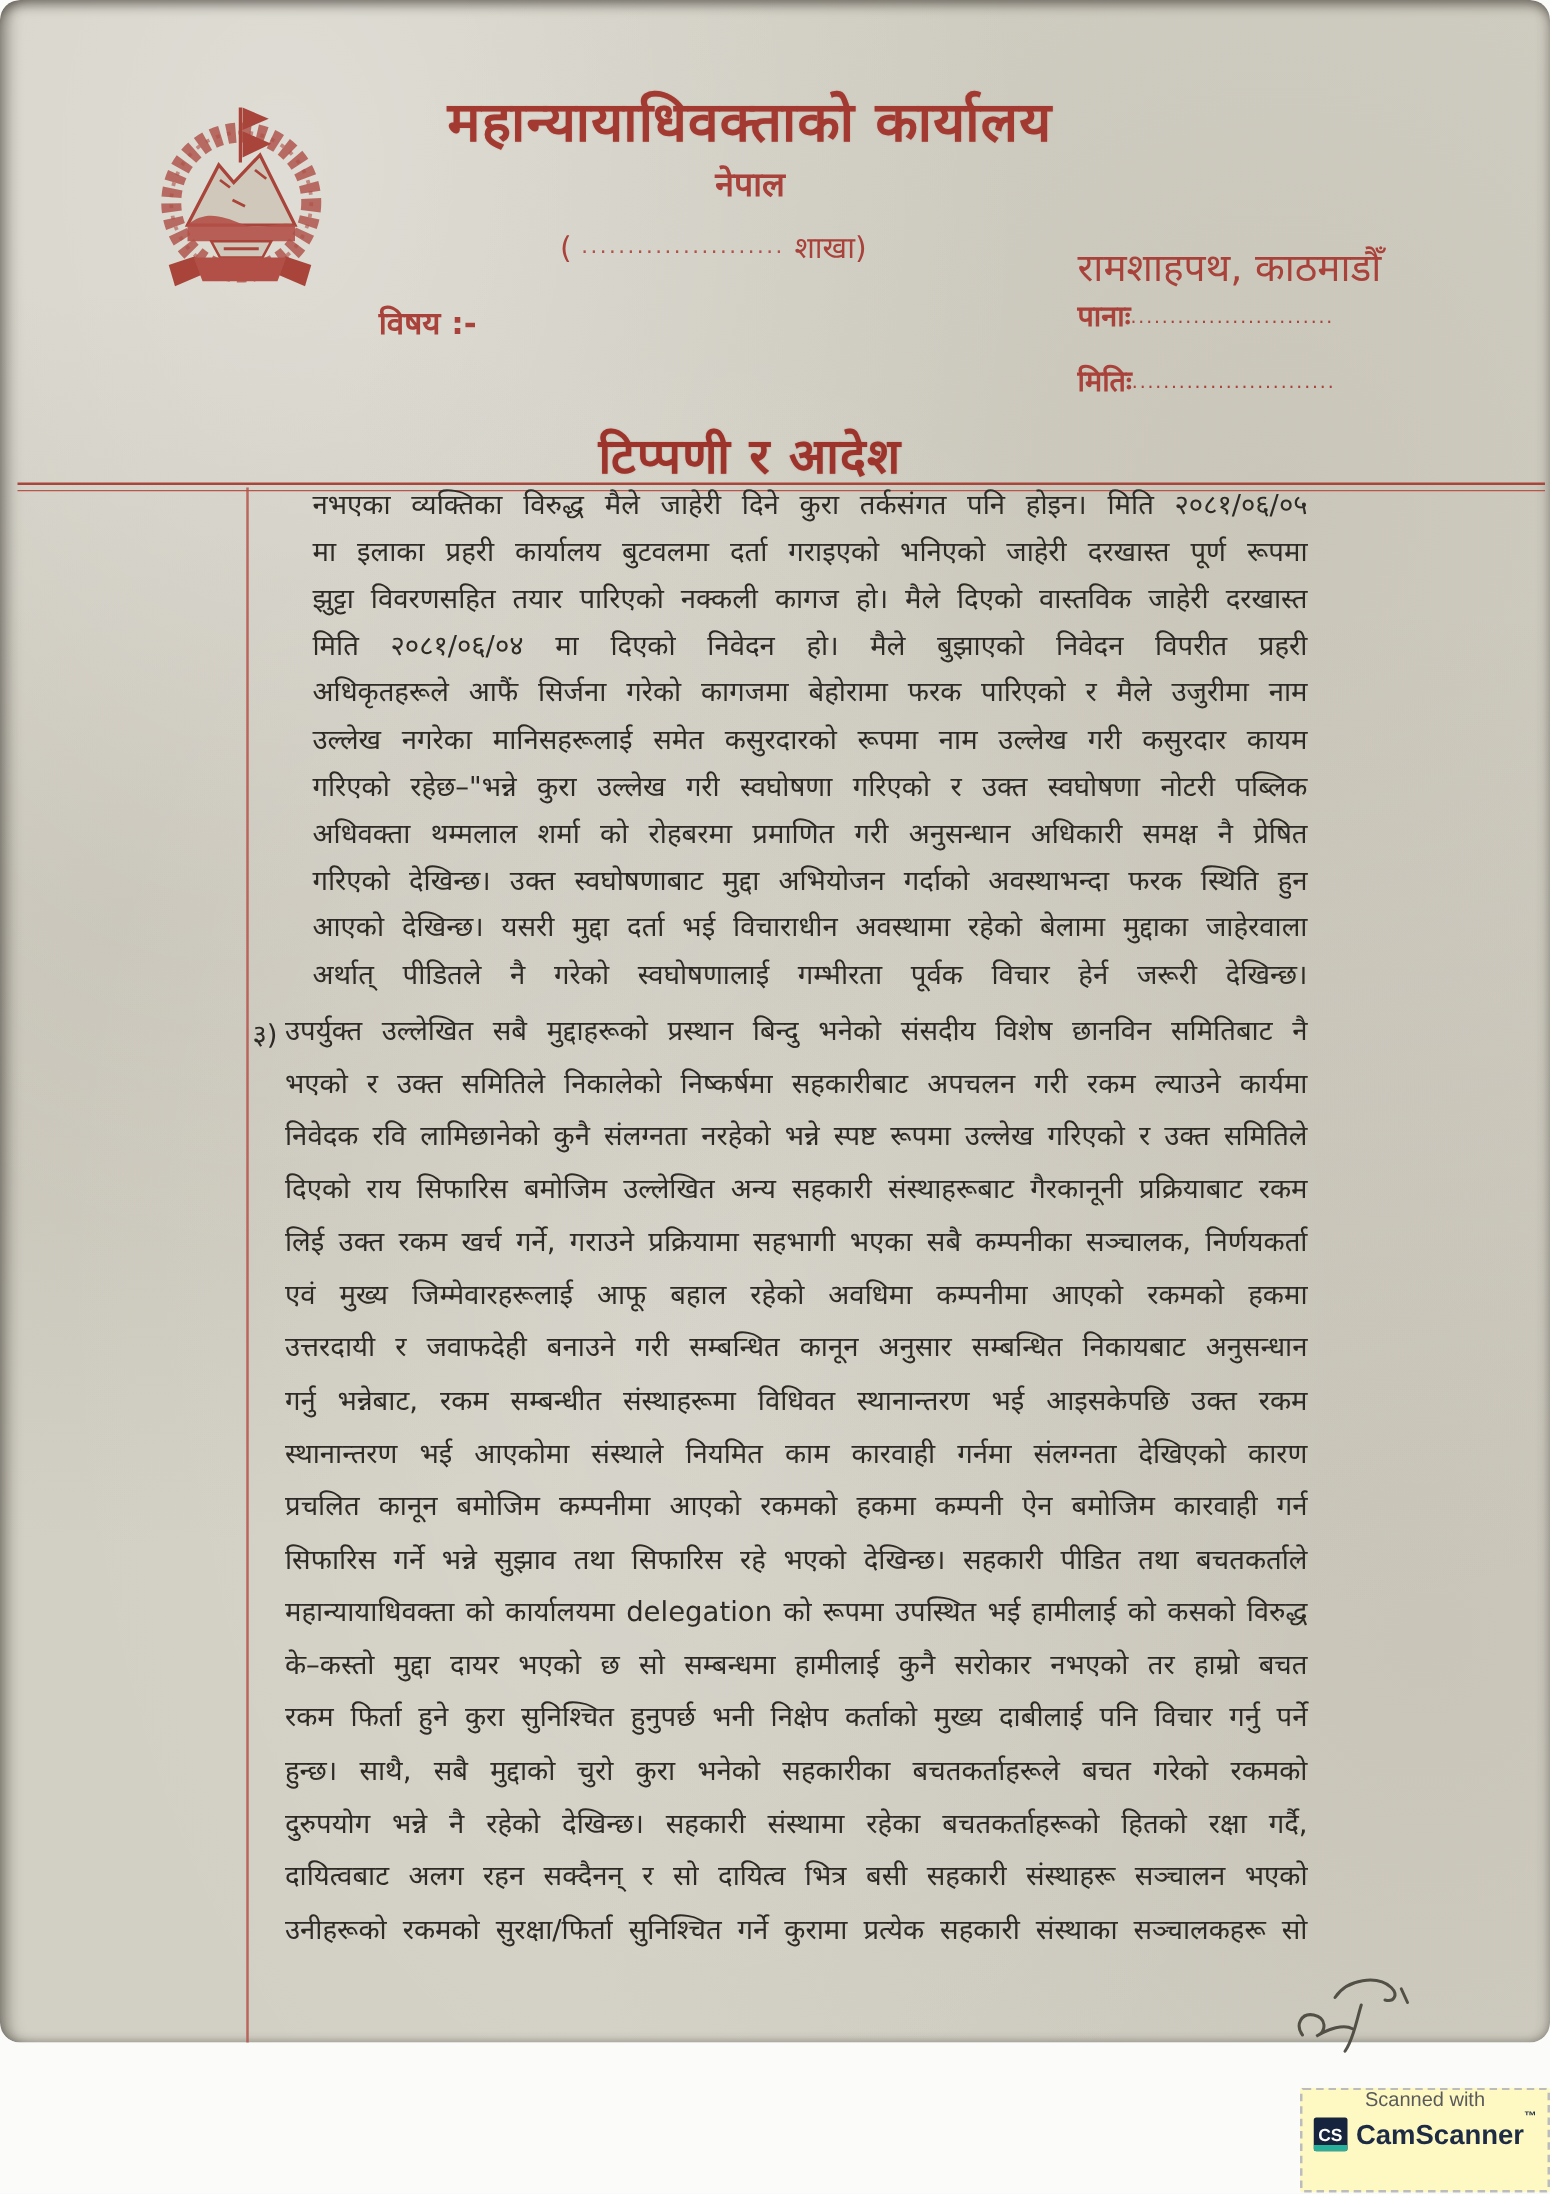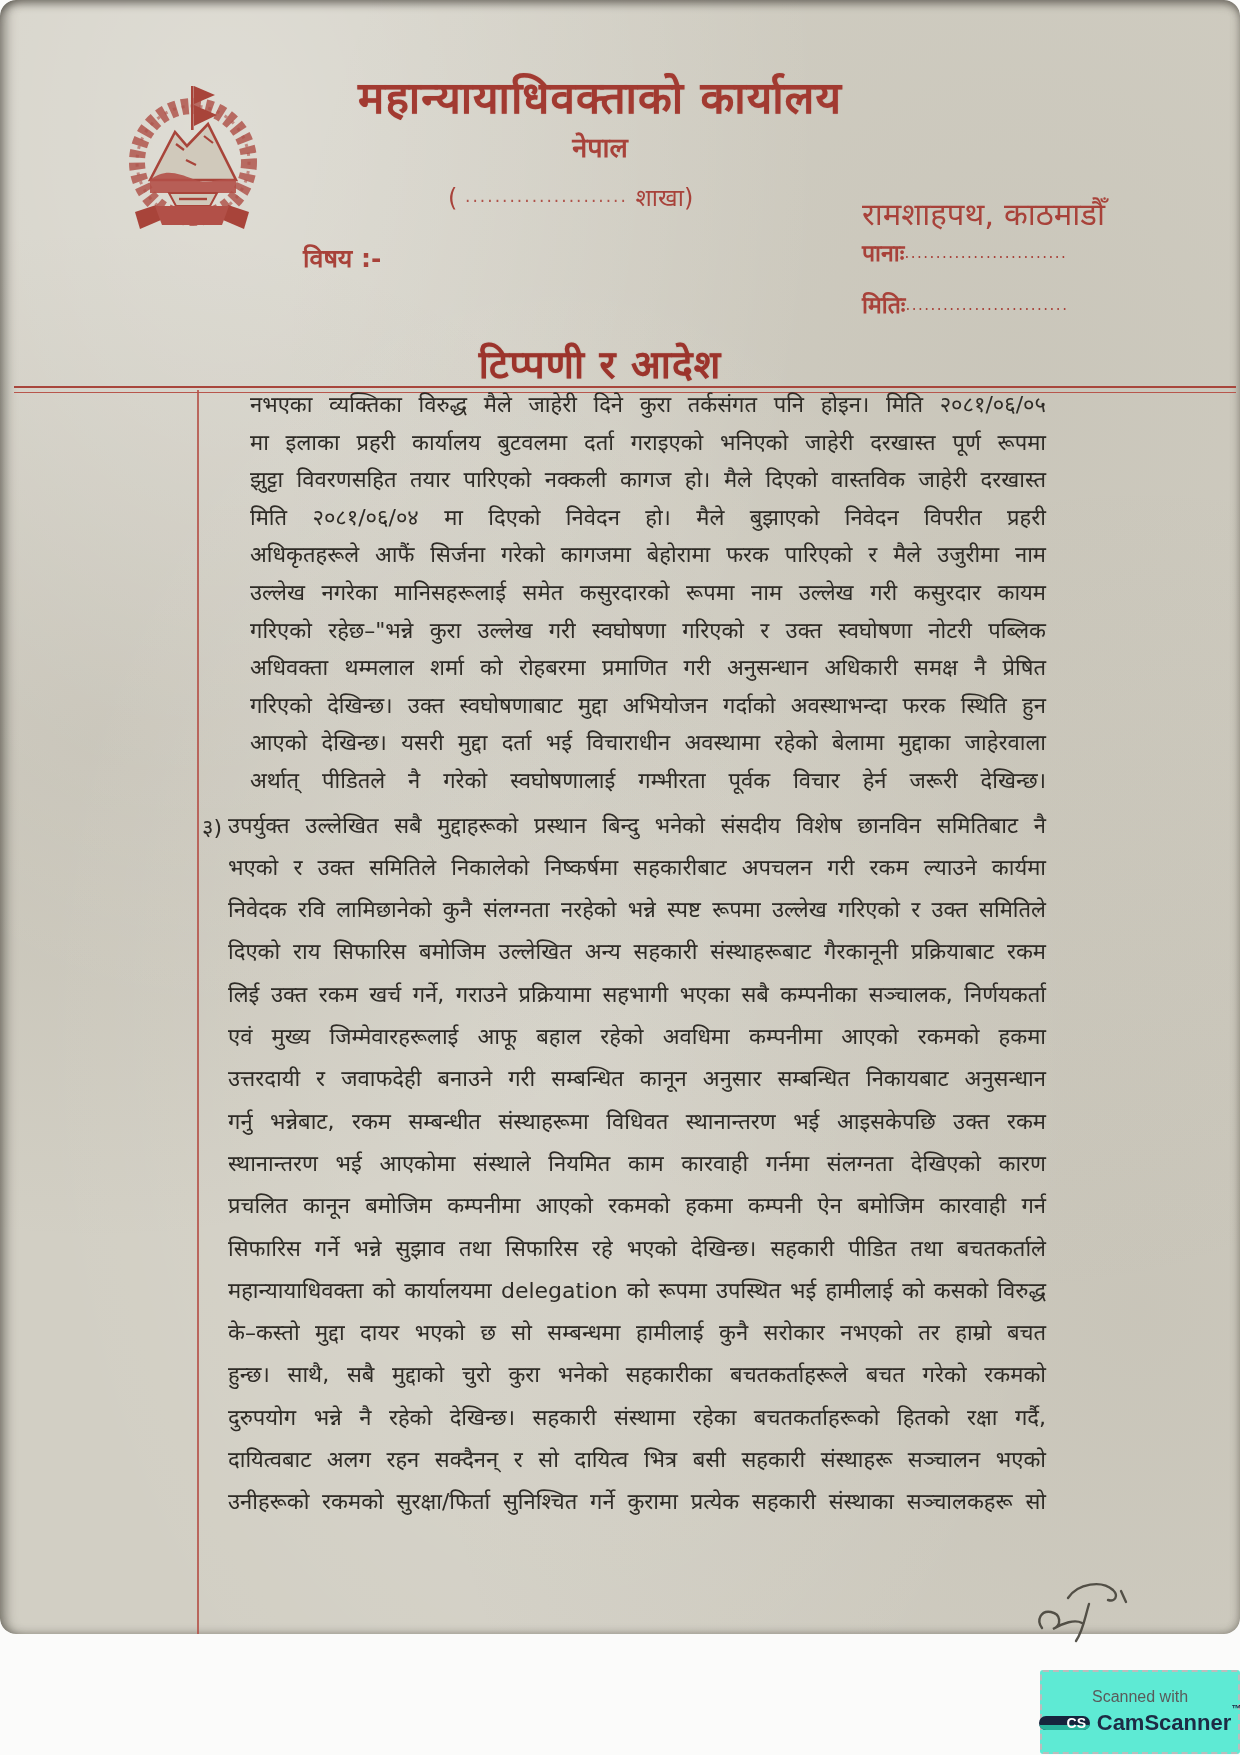--- a/index.html
+++ b/index.html
@@ -55,26 +55,26 @@
   .para1 .tline{line-height:37.6px;}
   .para2{position:relative;margin-top:5px;}
   .para2 .tline{line-height:42.3px;}
   .tline{text-align:justify;text-align-last:justify;white-space:normal;}
   .pnum{position:absolute;left:-26px;top:6px;font-size:22px;color:#2e2b26;}
 
   .signature{left:1028px;top:1578px;position:absolute;opacity:.9;}
 
   
   .cs-badge{position:absolute;left:1040px;top:1670px;width:196px;height:80px;
-    background:#5eead4;border:2px dashed #bcbcbc;border-radius:3px;
-    display:flex;flex-direction:column;align-items:center;justify-content:center;gap:4px;}
+    background:#fef9c3;border:2px dashed #bcbcbc;border-radius:3px;
+    display:flex;flex-direction:column;align-items:center;gap:4px;}
   .cs-top{font-size:16px;color:#5a5a5a;font-family:"Liberation Sans",sans-serif;}
   .cs-bottom{display:flex;align-items:center;gap:7px;}
-  .cs-ico{width:27px;height:14px;background:#16243d;border-radius:12px;position:relative;
-    display:flex;align-items:center;justify-content:center;overflow:hidden;padding-left:24px;}
+  .cs-ico{width:27px;height:27px;background:#16243d;border-radius:2px;position:relative;
+    display:flex;align-items:center;justify-content:center;overflow:hidden;}
   .cs-ico i{position:absolute;left:0;right:0;bottom:0;height:5px;background:#27b19b;}
   .cs-ico b{color:#fff;font-size:14px;font-family:"Liberation Sans",sans-serif;z-index:1;}
   .cs-name{font-size:22px;font-weight:bold;color:#1d2b45;font-family:"Liberation Sans",sans-serif;}
   .cs-tm{font-size:10px;color:#1d2b45;vertical-align:top;position:relative;top:-7px;}
 </style>
 </head>
 <body>
 
 <div class="paper">
 
@@ -145,20 +145,21 @@
       <div class="tline">दिएको राय सिफारिस बमोजिम उल्लेखित अन्य सहकारी संस्थाहरूबाट गैरकानूनी प्रक्रियाबाट रकम</div>
       <div class="tline">लिई उक्त रकम खर्च गर्ने, गराउने प्रक्रियामा सहभागी भएका सबै कम्पनीका सञ्चालक, निर्णयकर्ता</div>
       <div class="tline">एवं मुख्य जिम्मेवारहरूलाई आफू बहाल रहेको अवधिमा कम्पनीमा आएको रकमको हकमा</div>
       <div class="tline">उत्तरदायी र जवाफदेही बनाउने गरी सम्बन्धित कानून अनुसार सम्बन्धित निकायबाट अनुसन्धान</div>
       <div class="tline">गर्नु भन्नेबाट, रकम सम्बन्धीत संस्थाहरूमा विधिवत स्थानान्तरण भई आइसकेपछि उक्त रकम</div>
       <div class="tline">स्थानान्तरण भई आएकोमा संस्थाले नियमित काम कारवाही गर्नमा संलग्नता देखिएको कारण</div>
       <div class="tline">प्रचलित कानून बमोजिम कम्पनीमा आएको रकमको हकमा कम्पनी ऐन बमोजिम कारवाही गर्न</div>
       <div class="tline">सिफारिस गर्ने भन्ने सुझाव तथा सिफारिस रहे भएको देखिन्छ।  सहकारी पीडित तथा बचतकर्ताले</div>
       <div class="tline">महान्यायाधिवक्ता को कार्यालयमा delegation को रूपमा उपस्थित भई हामीलाई को कसको विरुद्ध</div>
       <div class="tline">के–कस्तो मुद्दा दायर भएको छ सो सम्बन्धमा हामीलाई कुनै सरोकार नभएको तर हाम्रो बचत</div>
+      <div class="tline">रकम फिर्ता हुने कुरा सुनिश्चित हुनुपर्छ भनी निक्षेप कर्ताको मुख्य दाबीलाई पनि विचार गर्नु पर्ने</div>
       <div class="tline">हुन्छ।  साथै, सबै मुद्दाको चुरो कुरा भनेको सहकारीका बचतकर्ताहरूले बचत गरेको रकमको</div>
       <div class="tline">दुरुपयोग भन्ने नै रहेको देखिन्छ।  सहकारी संस्थामा रहेका बचतकर्ताहरूको हितको रक्षा गर्दै,</div>
       <div class="tline">दायित्वबाट अलग रहन सक्दैनन् र सो दायित्व भित्र बसी सहकारी संस्थाहरू सञ्चालन भएको</div>
       <div class="tline">उनीहरूको रकमको सुरक्षा/फिर्ता सुनिश्चित गर्ने कुरामा प्रत्येक सहकारी संस्थाका सञ्चालकहरू सो</div>
     </div>
   </div>
 
   <svg class="signature" width="120" height="70" viewBox="0 0 120 70">
     <g fill="none" stroke="#45423a" stroke-width="2.4" stroke-linecap="round">
       <path d="M40 20 C50 5 74 2 85 12 C91 18 87 24 80 22"></path>

